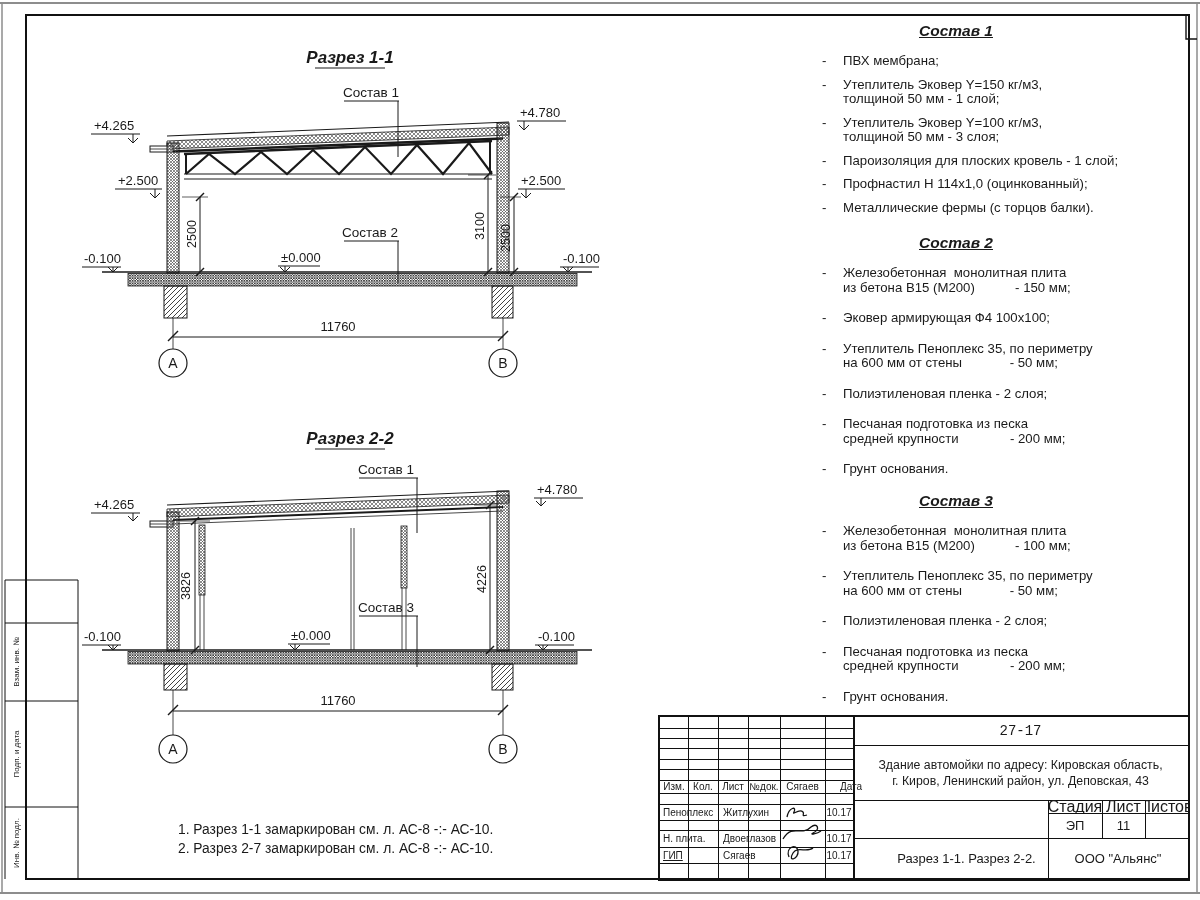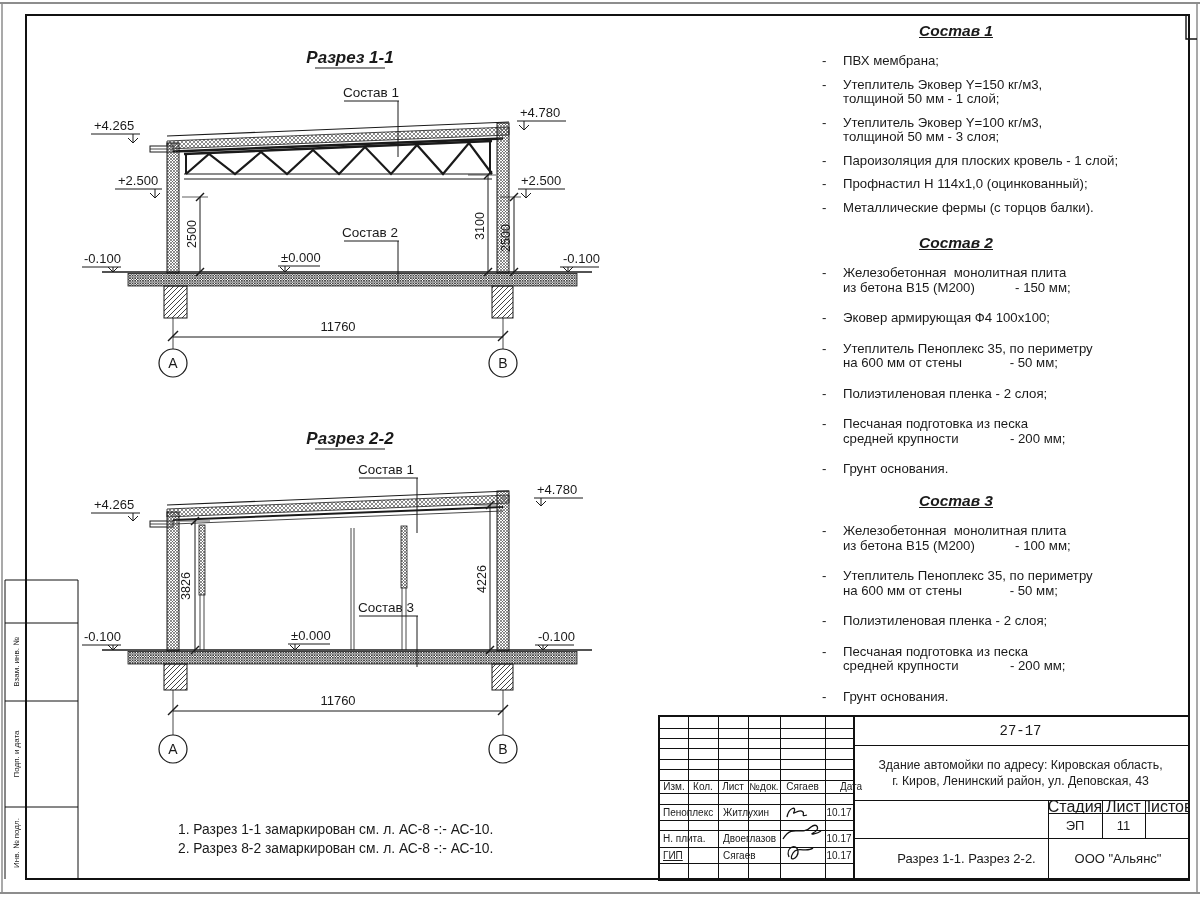--- a/index.html
+++ b/index.html
@@ -359,21 +359,21 @@
         <span class="comp-text">Песчаная подготовка из песка
 средней крупности              - 200 мм;</span>
       </div>
   <div class="comp-item">
         <span class="comp-dash">-</span>
         <span class="comp-text">Грунт основания.</span>
       </div>
 </div>
 
 <div class="notes"><span>1. Разрез 1-1 замаркирован см. л. АС-8 -:- АС-10.</span>
-<span>2. Разрез 8-2 замаркирован см. л. АС-8 -:- АС-10.</span></div>
+<span>2. Разрез 2-7 замаркирован см. л. АС-8 -:- АС-10.</span></div>
 
 <div class="tb">
 
   <div class="tb-v" style="left:28px;top:0;height:162px;"></div>
   <div class="tb-v" style="left:58px;top:0;height:162px;"></div>
   <div class="tb-v" style="left:88px;top:0;height:162px;"></div>
   <div class="tb-v" style="left:120px;top:0;height:162px;"></div>
   <div class="tb-v" style="left:165px;top:0;height:162px;"></div>
   <div class="tb-v" style="left:193px;top:0;height:162px;width:2px;"></div>
   <div class="tb-v" style="left:388px;top:83px;height:79px;"></div>

